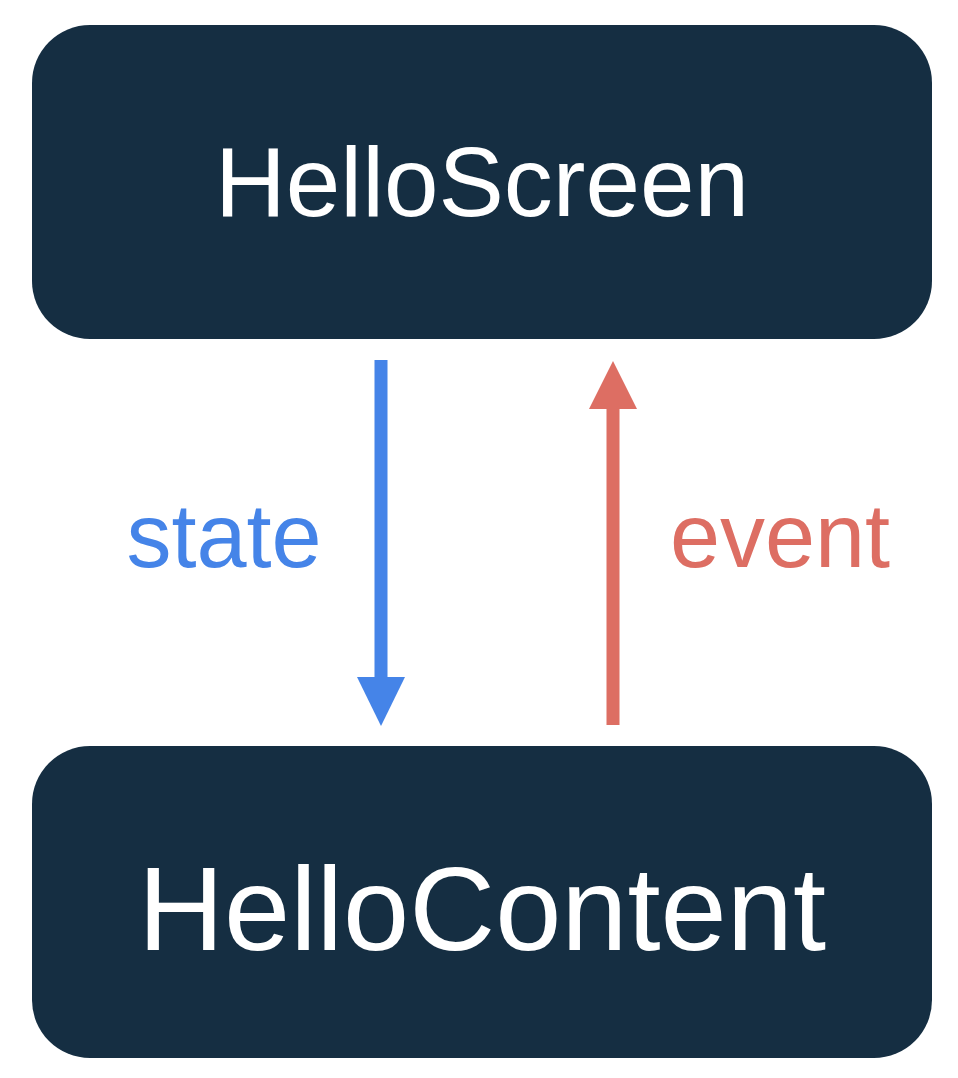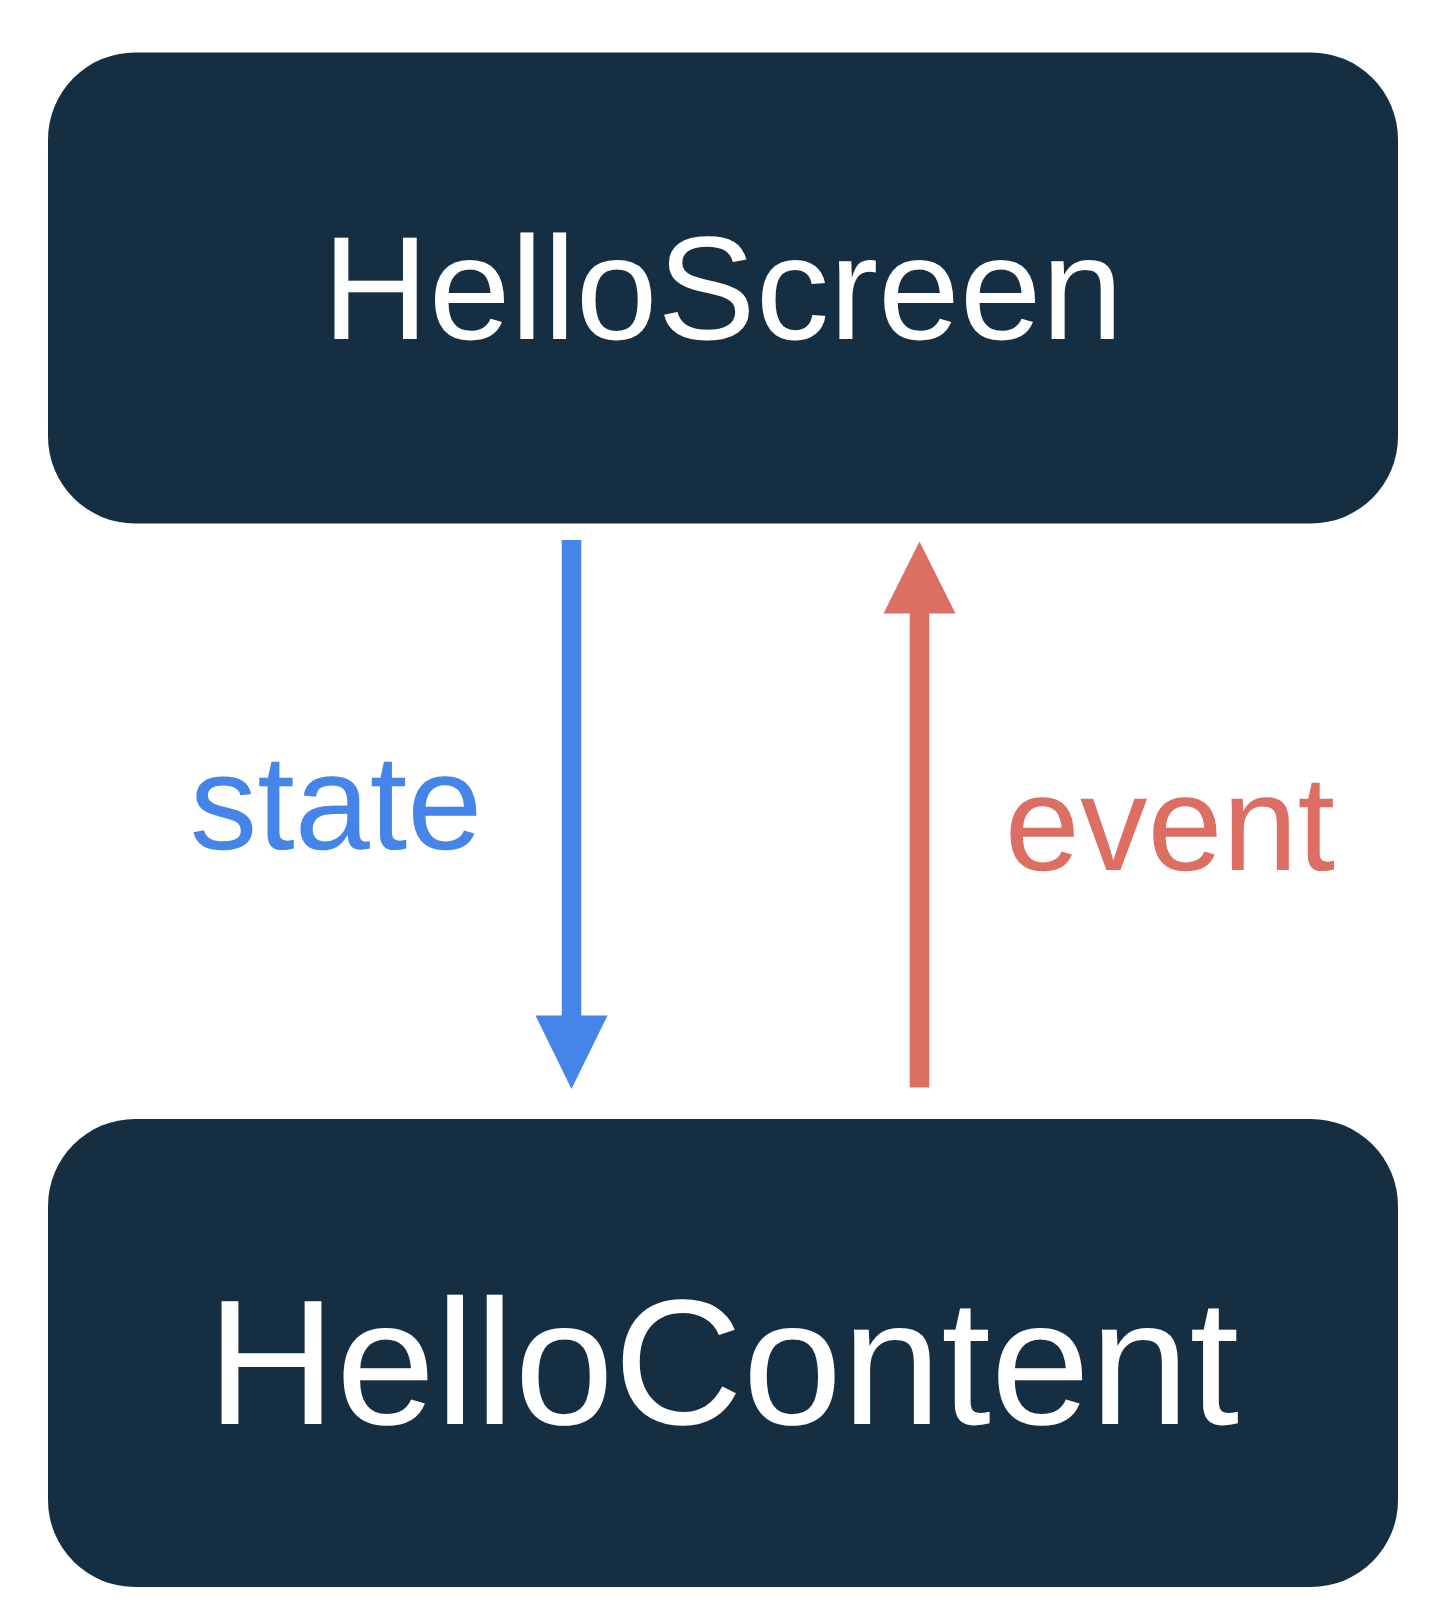--- a/index.html
+++ b/index.html
@@ -61,29 +61,28 @@
     font-size: 90px;
     line-height: 1.1;
     text-align: center;
     white-space: nowrap;
   }
   .edge-label-state {
     left: 109px;
   }
   .edge-label-event {
     left: 665px;
-    margin-top: 14px;
   }
 </style>
 </head>
 <body>
 
 <div class="canvas" style="background: rgb(255, 255, 255);">
 
-  <div class="node node-top" style="background: rgb(21, 46, 66); margin-top: 10px;">
+  <div class="node node-top" style="background: rgb(21, 46, 66);">
     <span class="node-label" style="color: rgb(255, 255, 255);">HelloScreen</span>
   </div>
 
   <svg class="arrow-layer" width="958" height="1078" viewBox="0 0 958 1078">
     <g>
       <line x1="381" y1="360" x2="381" y2="686" stroke-width="13" stroke="#4584E8"></line>
       <polygon points="357,677 405,677 381,726" fill="#4584E8"></polygon>
     </g>
     <g>
       <line x1="613" y1="725" x2="613" y2="402" stroke-width="13" stroke="#DD6E63"></line>

